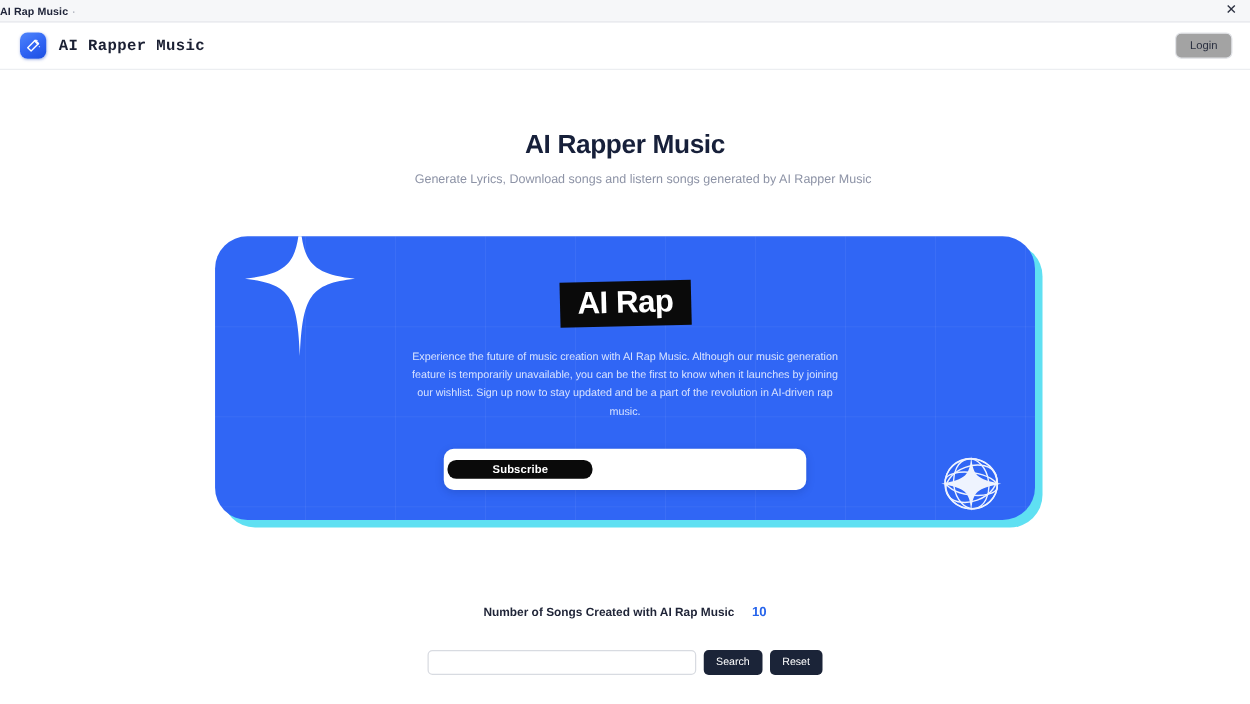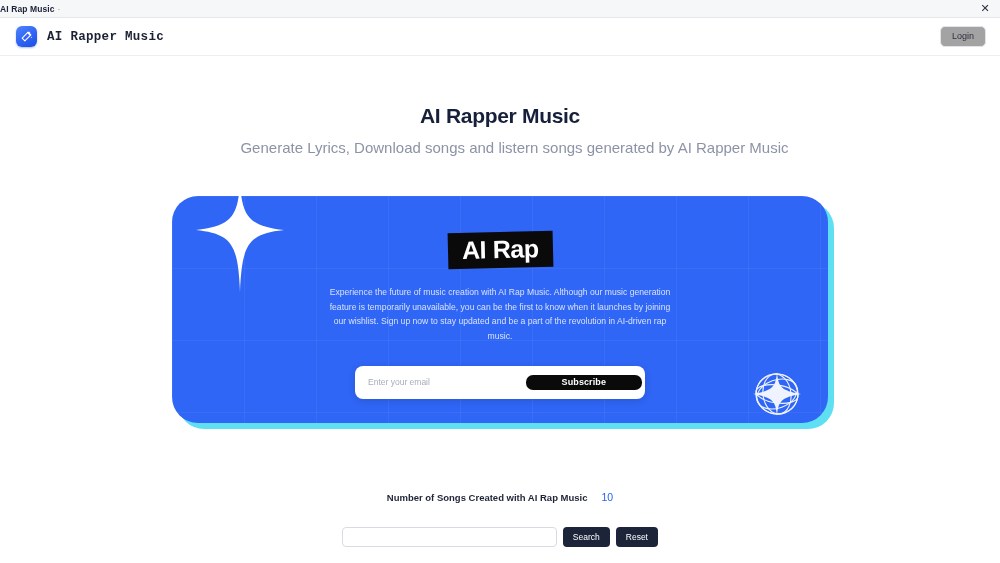--- a/index.html
+++ b/index.html
@@ -104,21 +104,21 @@
     padding-top: 48px;
   }
   .intro-title {
     font-size: 21px;
     font-weight: 700;
     color: #17203a;
     letter-spacing: -.3px;
   }
   .intro-subtitle {
     margin-top: 9px;
-    font-size: 15px;
+    font-size: 10px;
     line-height: 1.45;
     color: #8d93a6;
     margin-left: 29px;
   }
 
   
   .promo-wrap {
     position: relative;
     width: 656px;
     margin: 37px auto 0;
@@ -234,21 +234,21 @@
   
   .stats-row {
     margin-top: 68px;
     text-align: center;
     font-size: 9.5px;
     font-weight: 600;
     color: #1f2437;
   }
   .stats-count {
     color: #2563eb;
-    font-weight: 400;
+    font-weight: 700;
     font-size: 10.5px;
     margin-left: 14px;
   }
   .search-row {
     margin: 24px auto 0;
     width: 316px;
     display: flex;
     align-items: center;
     gap: 6px;
   }
@@ -334,21 +334,20 @@
       </span>
 
       <div class="promo-inner">
         <div class="promo-heading">
           <span class="promo-highlight">AI Rap</span>
         </div>
 
         <p class="promo-paragraph">Experience the future of music creation with AI Rap Music. Although our music generation feature is temporarily unavailable, you can be the first to know when it launches by joining our wishlist. Sign up now to stay updated and be a part of the revolution in AI-driven rap music.</p>
 
         <form class="subscribe-form">
-          <input class="email-input" type="text" placeholder="Enter your email" style="">
           <button class="subscribe-button">Subscribe</button>
         </form>
       </div>
     </div>
   </div>
 
   <div class="stats-row">
     <span>Number of Songs Created with AI Rap Music</span><span class="stats-count">10</span>
   </div>
 

